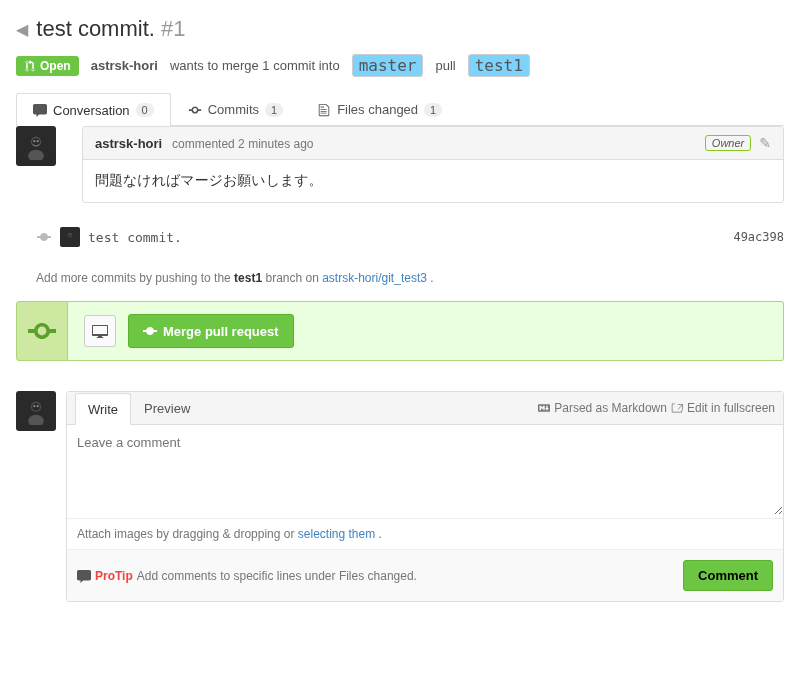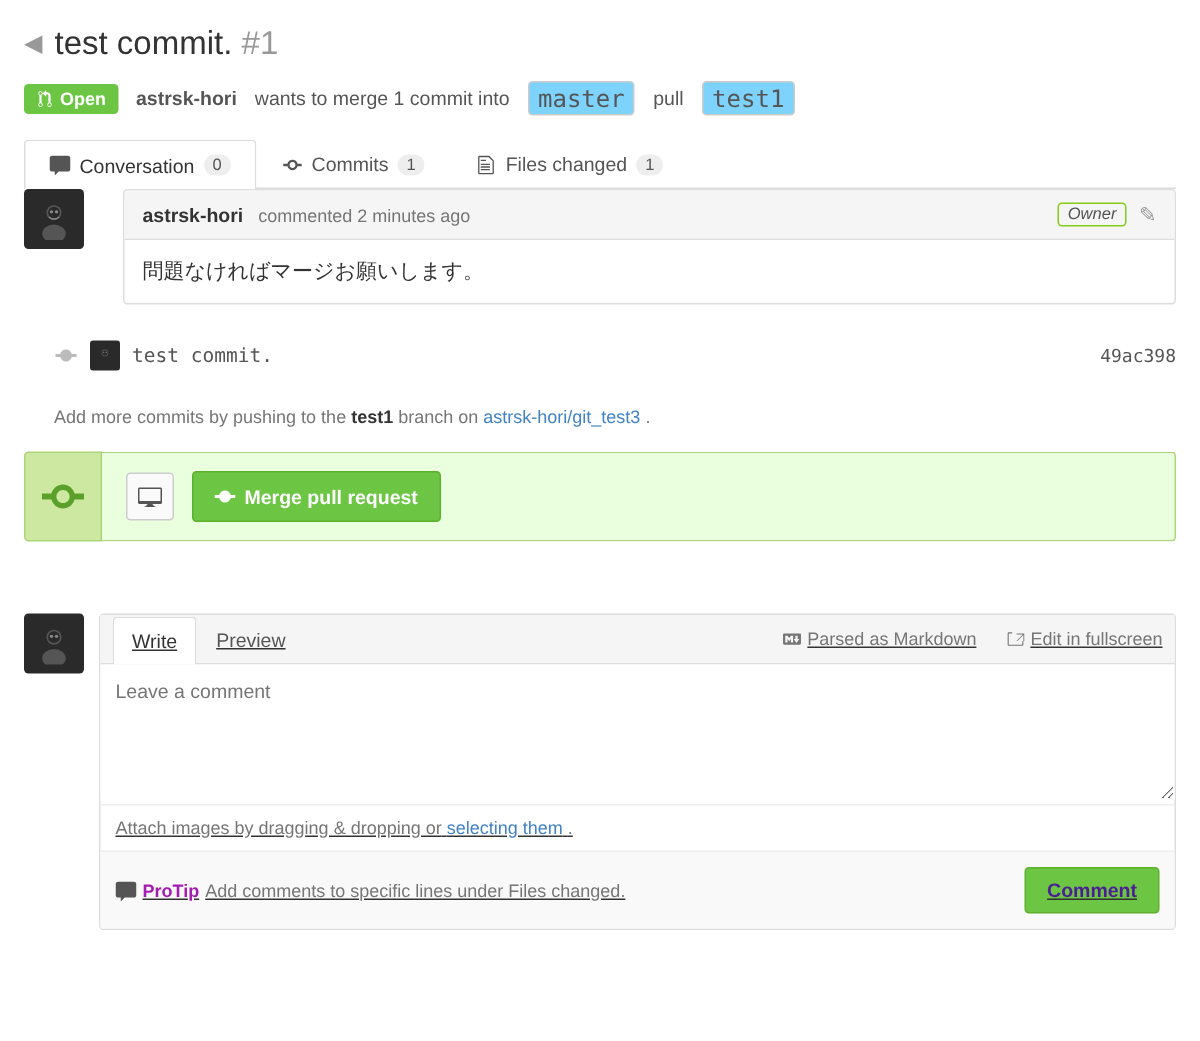--- a/index.html
+++ b/index.html
@@ -58,32 +58,32 @@
     .merge-text a { color: #4183c4; text-decoration: none; }
     .merge-btn { background: #6cc644; color: #fff; border: 1px solid #5cb02c; border-radius: 3px; padding: 8px 14px; font-size: 13px; cursor: pointer; font-weight: 600; display: flex; align-items: center; gap: 6px; white-space: nowrap; }
     .monitor-icon-btn { width: 32px; height: 32px; border: 1px solid #ccc; border-radius: 3px; background: #fafafa; display: flex; align-items: center; justify-content: center; cursor: pointer; color: #555; }
     
     
     .comment-form-block { display: flex; gap: 10px; margin-bottom: 16px; }
     .comment-form-box { flex: 1; border: 1px solid #ddd; border-radius: 3px; }
     .form-tabs { display: flex; border-bottom: 1px solid #ddd; padding: 0 8px; background: #f5f5f5; align-items: center; }
     .form-tab { padding: 8px 12px; font-size: 13px; color: #555; cursor: pointer; border: 1px solid transparent; border-bottom: none; }
     .form-tab.active { background: #fff; border-color: #ddd; border-bottom-color: #fff; margin-bottom: -1px; border-radius: 3px 3px 0 0; color: #333; }
-    .form-tab-actions { margin-left: auto; display: flex; align-items: center; gap: 20px; font-size: 12px; color: #767676; }
+    .form-tab-actions { margin-left: auto; display: flex; align-items: center; gap: 4px; font-size: 12px; color: #767676; }
     .form-tab-actions span { display: flex; align-items: center; gap: 4px; cursor: pointer; }
     .form-textarea { width: 100%; border: none; padding: 10px; font-size: 13px; color: #333; resize: vertical; min-height: 90px; outline: none; font-family: inherit; }
     .form-footer { padding: 8px 10px; border-top: 1px solid #eee; font-size: 12px; color: #767676; }
     .form-footer a { color: #4183c4; text-decoration: none; }
     
     .form-actions { padding: 10px; display: flex; align-items: center; justify-content: space-between; border-top: 1px solid #eee; background: #f9f9f9; }
     .protip { font-size: 12px; color: #767676; display: flex; align-items: center; gap: 4px; }
-    .protip strong { color: #a21caf; }
+    .protip strong { color: #ef4444; }
     .action-buttons { display: flex; gap: 8px; }
     .btn-close { background: #e5e5e5; border: 1px solid #ccc; color: #555; border-radius: 3px; padding: 7px 14px; font-size: 13px; cursor: pointer; }
-    .btn-comment { background: #6cc644; color: #4c1d95; border: 1px solid #5cb02c; border-radius: 3px; padding: 7px 14px; font-size: 13px; cursor: pointer; font-weight: 600; }
+    .btn-comment { background: #6cc644; color: #000000; border: 1px solid #5cb02c; border-radius: 3px; padding: 7px 14px; font-size: 13px; cursor: pointer; font-weight: 600; }
 
     
     .gh-avatar { width: 40px; height: 40px; background: #2a2a2a; border-radius: 3px; display: flex; align-items: center; justify-content: center; }
     .gh-avatar-sm { width: 20px; height: 20px; background: #2a2a2a; border-radius: 2px; display: flex; align-items: center; justify-content: center; }
   </style>
 </head>
 <body>
 
 <div class="page">
 
@@ -203,21 +203,21 @@
         </div>
         <button class="merge-btn">
           <svg width="14" height="16" viewBox="0 0 14 16" fill="#fff">
               <path d="M10.86 7c-.45-1.72-2-3-3.86-3-1.86 0-3.41 1.28-3.86 3H0v2h3.14c.45 1.72 2 3 3.86 3 1.86 0 3.41-1.28 3.86-3H14V7h-3.14z"></path>
             </svg>
           <span>Merge pull request</span>
         </button>
       </div>
     </div>
 
-    <div class="comment-form-block" style="margin-top:32px;text-decoration:underline;">
+    <div class="comment-form-block" style="margin-top:14px;">
       <div class="gh-avatar">
         <svg width="28" height="28" viewBox="0 0 100 100">
           <rect width="100" height="100" fill="#2a2a2a" rx="4"></rect>
           <circle cx="50" cy="35" r="18" fill="#555"></circle>
           <ellipse cx="50" cy="85" rx="28" ry="22" fill="#555"></ellipse>
           <circle cx="50" cy="35" r="14" fill="#2a2a2a"></circle>
           <circle cx="44" cy="33" r="4" fill="#888"></circle>
           <circle cx="56" cy="33" r="4" fill="#888"></circle>
         </svg>
       </div>

